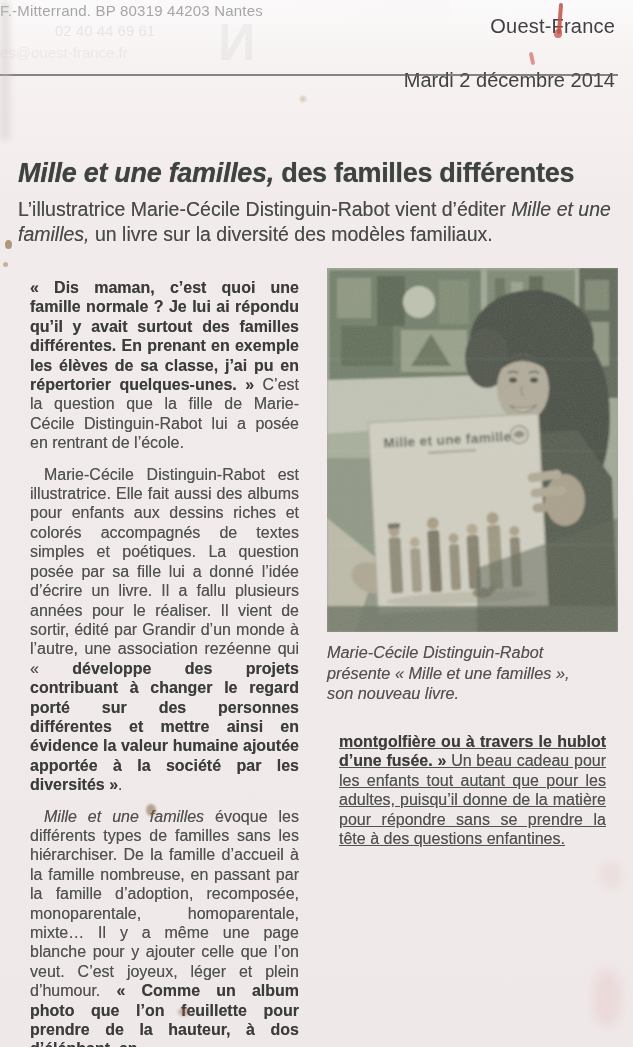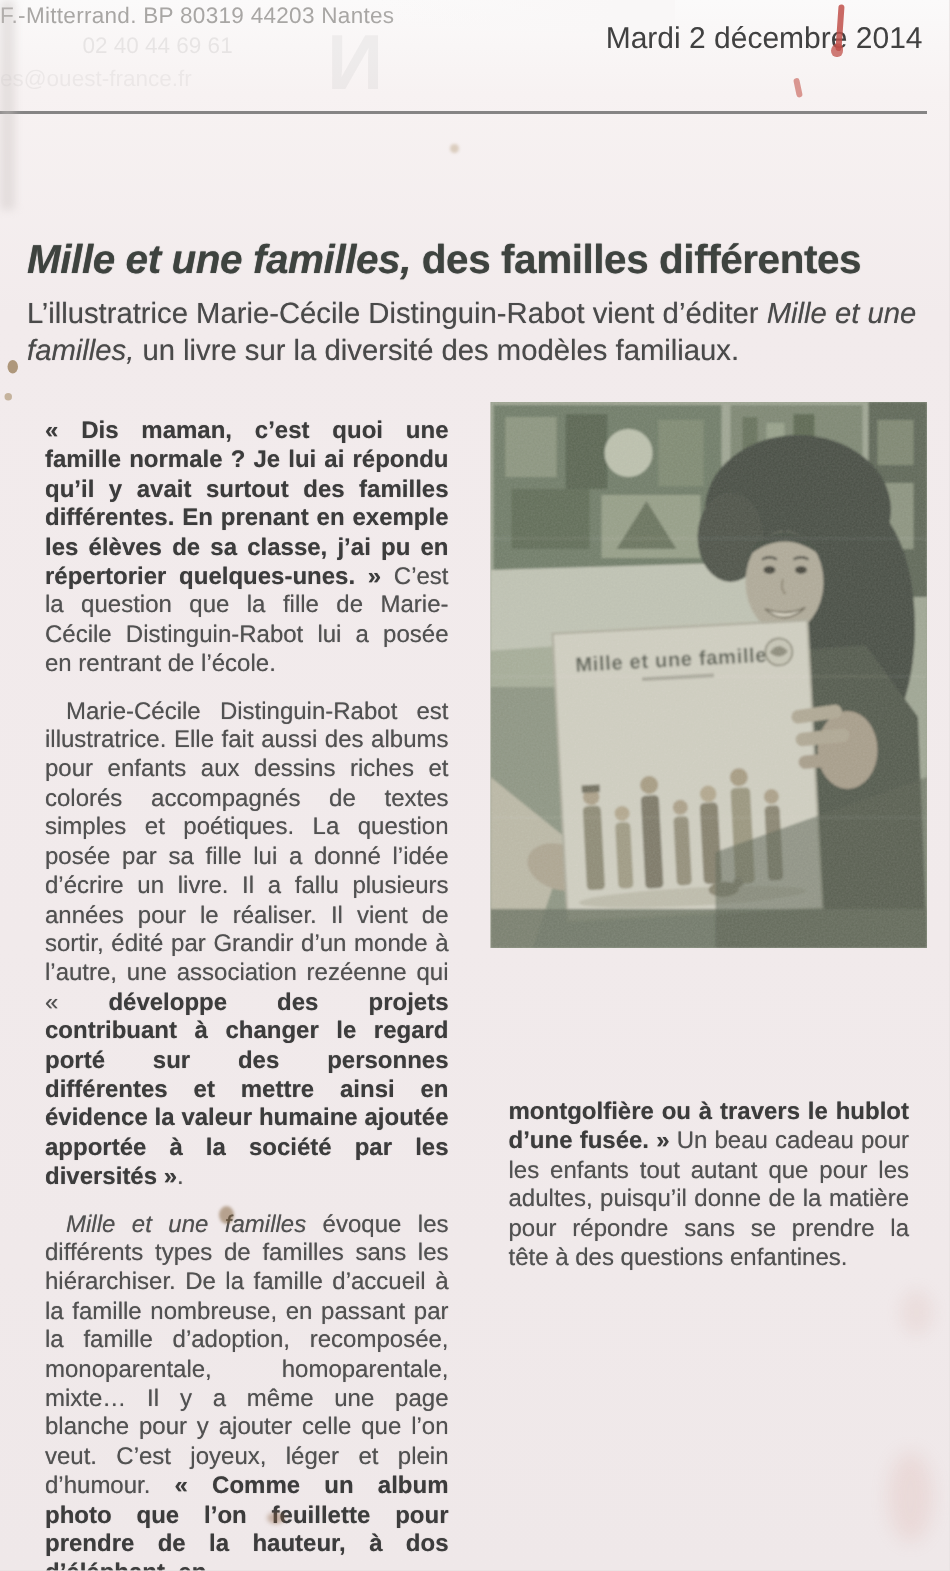--- a/index.html
+++ b/index.html
@@ -13,40 +13,40 @@
   .addr{left:0px;top:2px;font-size:15px;color:#a8a6a4;letter-spacing:.2px;}
   .addr-fade{left:250px;top:0px;width:200px;height:22px;
     background:linear-gradient(90deg,rgba(249,247,247,0),#f9f7f7 80%);}
   .faint2{left:55px;top:22px;font-size:15px;color:#9a9896;opacity:.18;}
   .faint3{left:0px;top:44px;font-size:15px;color:#9a9896;opacity:.12;}
   .showthrough{left:218px;top:12px;font-size:52px;font-weight:bold;color:#707070;
     opacity:.07;transform:scaleX(-1);}
   
   .masthead{right:18px;top:14px;text-align:right;color:#414141;}
   .mh-title{font-size:20px;line-height:24px;letter-spacing:.2px;}
-  .mh-date{font-size:20px;line-height:24px;}
+  .mh-date{font-size:20px;line-height:24px;margin-top:30px;}
   .rule{left:0px;top:74px;width:618px;height:2px;background:#5f5f5f;opacity:.75;}
   
   .pen1{left:558px;top:3px;width:4px;height:31px;background:#c0504a;border-radius:2px;transform:rotate(4deg);opacity:.85;}
   .pen2{left:554px;top:29px;width:8px;height:9px;background:#c0504a;border-radius:60% 40% 50% 50%;opacity:.75;}
   .pen3{left:530px;top:52px;width:4px;height:13px;background:#c4584f;border-radius:2px;transform:rotate(-12deg);opacity:.6;}
   
   .headline{left:18px;top:158px;width:610px;font-size:27px;font-weight:bold;color:#3e433f;
     letter-spacing:-.3px;white-space:nowrap;text-shadow:0 0 .7px rgba(62,67,63,.75);}
   .standfirst{left:18px;top:197px;width:600px;font-size:19.5px;line-height:25px;color:#4a4a4a;
     text-shadow:0 0 .5px rgba(74,74,74,.6);}
   .it{font-style:italic;}
   
   .bodytext{font-size:16px;line-height:19.4px;color:#515151;text-align:justify;
     text-shadow:0 0 .5px rgba(81,81,81,.65);}
   .bodytext p{margin:12px;}
   .bodytext p.ind{text-indent:14px;}
   .bd{font-weight:bold;color:#3c3c3c;}
   .col1{left:18px;top:266px;width:293px;}
-  .col2{left:327px;top:720px;width:291px;}
+  .col2{left:327px;top:720px;width:291px;text-decoration:underline;}
   
   .photo{left:327px;top:268px;width:291px;height:364px;background:#99a08e;overflow:hidden;}
   .caption{left:327px;top:642px;width:262px;font-size:16.3px;line-height:20.5px;
     font-style:italic;color:#555351;text-shadow:0 0 .5px rgba(85,83,81,.6);}
   
   .spot{border-radius:50%;}
   .s1{left:5px;top:240px;width:7px;height:9px;background:#8a6b3f;opacity:.65;filter:blur(.5px);}
   .s2{left:3px;top:262px;width:5px;height:5px;background:#9a7c50;opacity:.5;filter:blur(.5px);}
   .s3{left:146px;top:804px;width:10px;height:12px;background:#7d5c34;opacity:.5;filter:blur(1px);}
   .s4{left:178px;top:1008px;width:12px;height:8px;background:#8a6040;opacity:.4;filter:blur(1.5px);}
@@ -60,20 +60,21 @@
 
 <div class="page">
 
   <div class="abs addr">F.-Mitterrand. BP 80319 44203 Nantes</div>
   <div class="abs addr-fade"></div>
   <div class="abs faint2">02 40 44 69 61</div>
   <div class="abs faint3">es@ouest-france.fr</div>
   <div class="abs showthrough">N</div>
 
   <div class="abs masthead">
+    <div class="mh-title">Ouest-France</div>
     <div class="mh-date">Mardi 2 décembre 2014</div>
   </div>
 
   <div class="abs pen1"></div>
   <div class="abs pen2"></div>
   <div class="abs pen3"></div>
 
   <div class="abs rule"></div>
 
   <div class="abs standfirst"><span>L’illustratrice Marie-Cécile Distinguin-Rabot vient d’éditer </span><span class="it">Mille et une familles,</span><span> un livre sur la diversité des modèles familiaux.</span></div>
@@ -185,20 +186,21 @@
 
         <rect x="0" y="90" width="291" height="2" fill="#ffffff" opacity="0.06"></rect>
         <rect x="0" y="182" width="291" height="2" fill="#ffffff" opacity="0.06"></rect>
         <rect x="0" y="276" width="291" height="2" fill="#ffffff" opacity="0.05"></rect>
       </g>
       <rect x="0" y="0" width="291" height="364" filter="url(#grain)" opacity="0.3"></rect>
       <rect x="0" y="0" width="291" height="364" fill="#8e9683" opacity="0.12"></rect>
     </svg>
   </div>
 
+  <div class="abs caption">Marie-Cécile Distinguin-Rabot présente « Mille et une familles », son nouveau livre.</div>
 
   <div class="abs bodytext col2">
     <p><span class="bd">montgolfière ou à travers le hublot d’une fusée. » </span><span>Un beau cadeau pour les enfants tout autant que pour les adultes, puisqu’il donne de la matière pour répondre sans se prendre la tête à des questions enfantines.</span></p>
   </div>
 
   <div class="abs spot s1"></div>
   <div class="abs spot s2"></div>
   <div class="abs spot s3"></div>
   <div class="abs spot s4"></div>
   <div class="abs spot s5"></div>

